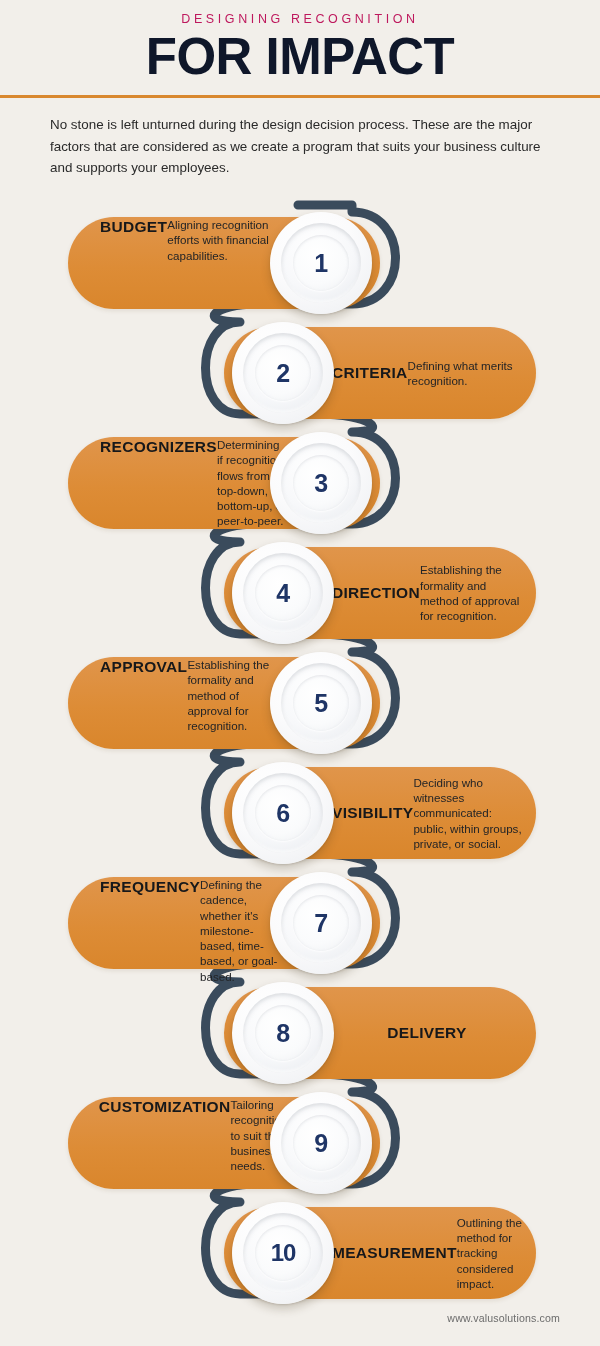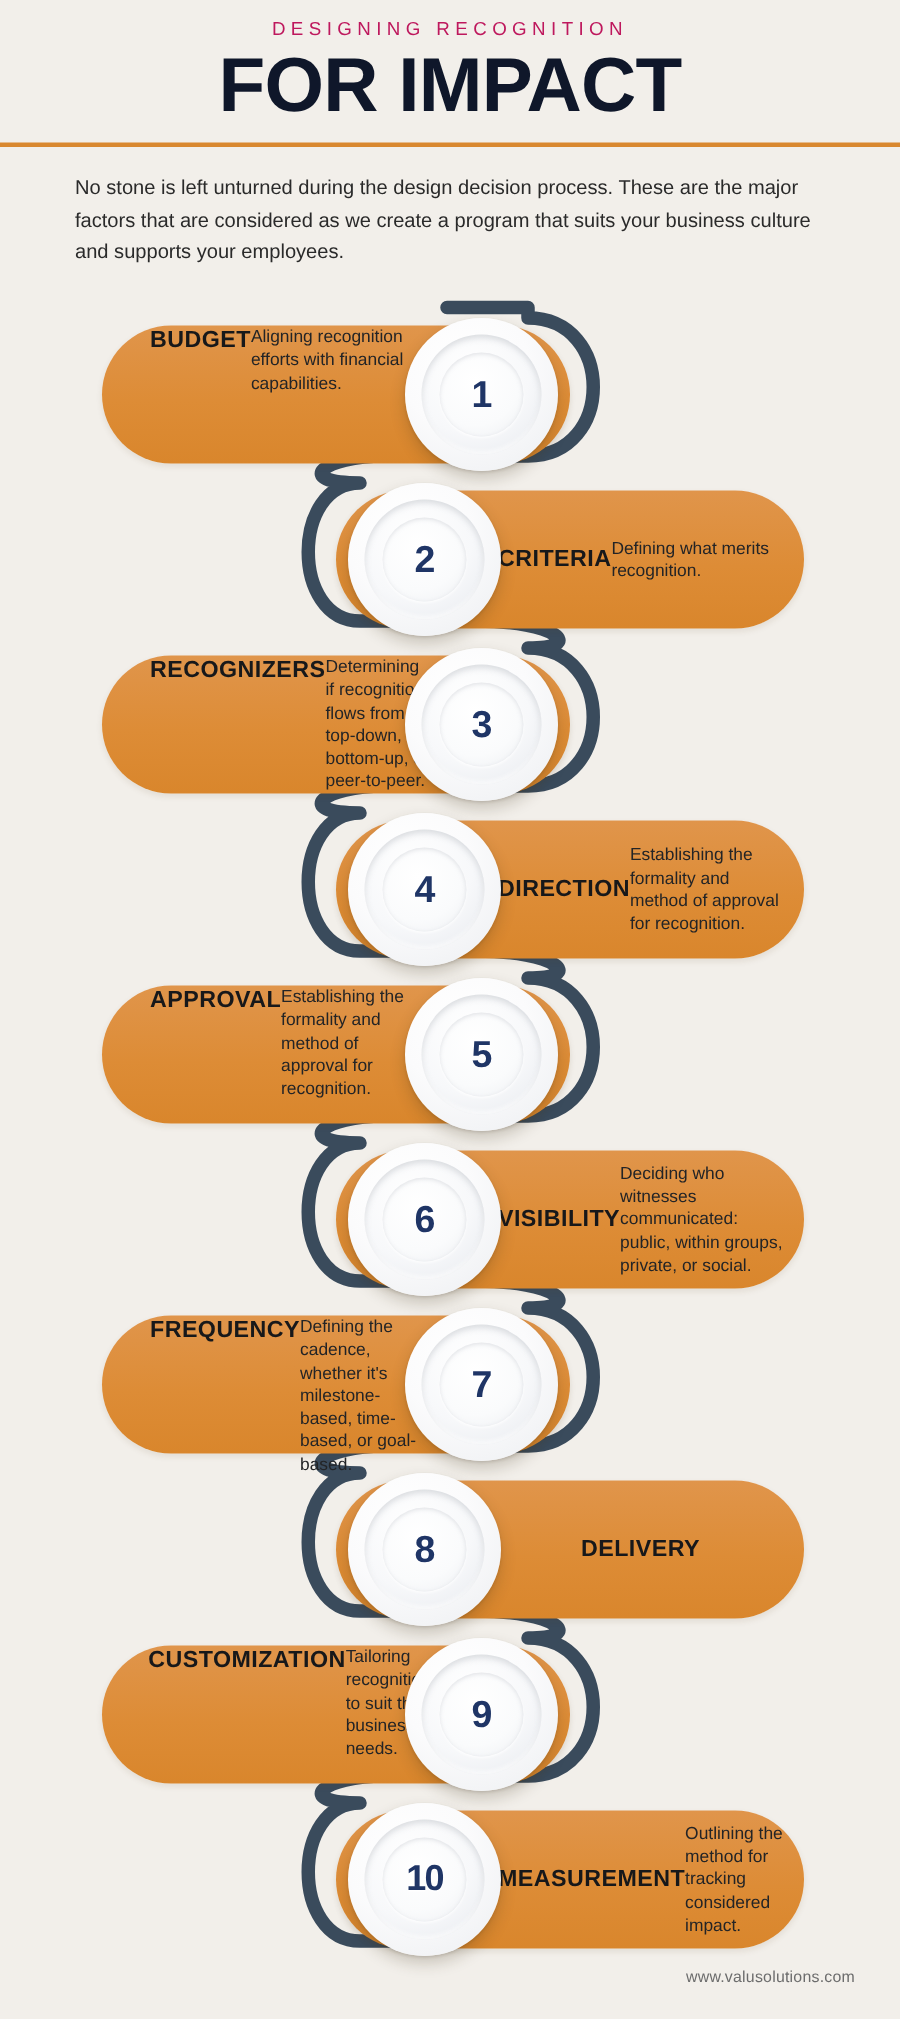--- a/index.html
+++ b/index.html
@@ -178,21 +178,21 @@
   }
   .num.wide { font-size: 24px; letter-spacing: -1.2px; }
 
   
   .footer {
     position: absolute;
     left: 0;
     top: 1312px;
     width: 600px;
     text-align: right;
-    padding-right: 30px;
+    padding-right: 40px;
     font-size: 10.6px;
     color: #6c6c6c;
     letter-spacing: 0.15px;
   }
 </style>
 </head>
 <body>
 
 <div class="header">
   <div class="eyebrow">DESIGNING RECOGNITION</div>

